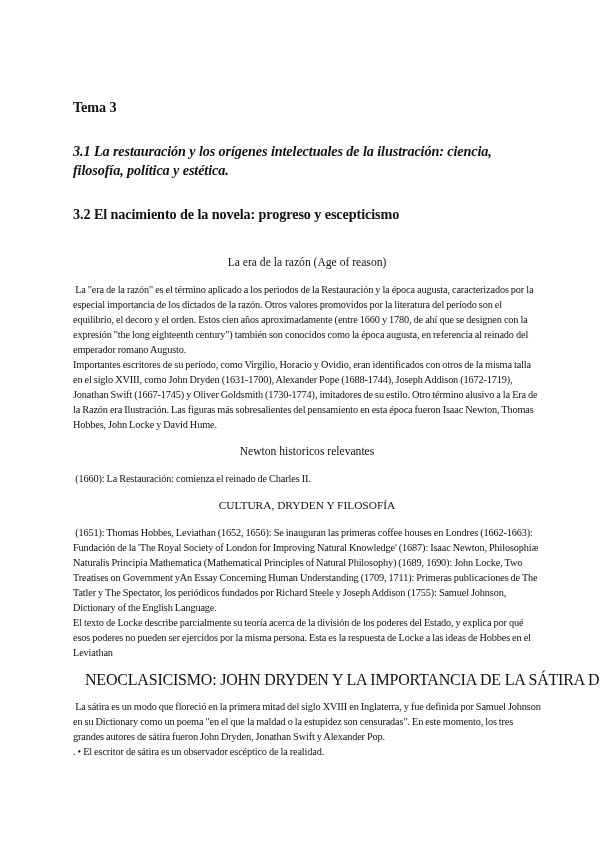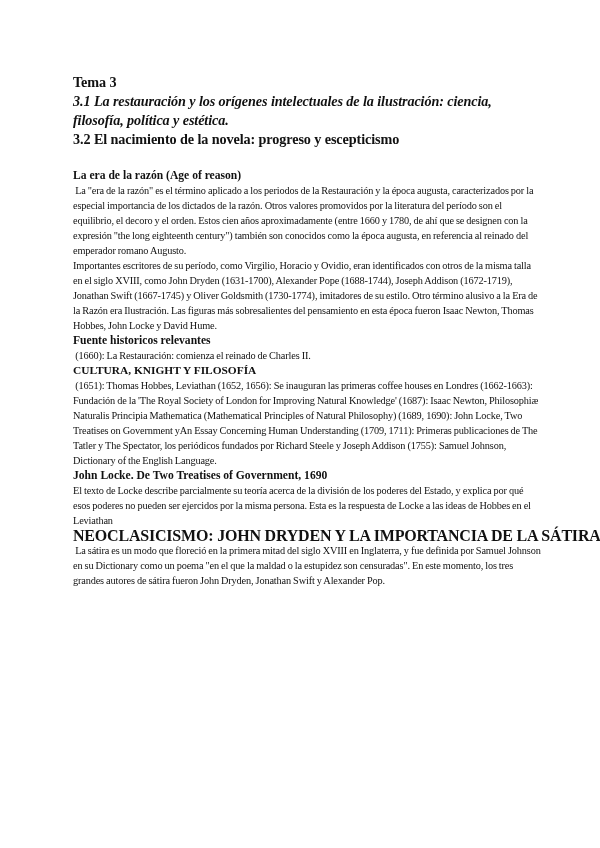--- a/index.html
+++ b/index.html
@@ -1,22 +1,22 @@
 <!DOCTYPE html>
 <html><head>
   <meta charset="utf-8">
   <style>
     html, body { margin: 0; padding: 0; background: #ffffff; }
     body { width: 600px; height: 848px; position: relative; overflow: hidden; font-family: "Liberation Serif", "DejaVu Serif", serif; color: #111; }
     .page { position: absolute; left: 73px; top: 73px; width: 468px; }
     .title-block { font-weight: bold; font-size: 14.2px; line-height: 19px; letter-spacing: -0.1px; }
-    .title-block div { white-space: nowrap; }
+    .title-block div { white-space: nowrap; margin-top: 25px; }
     .title-block .wrap { white-space: normal; font-style: italic; }
     .gap { height: 19px; }
-    h2.sec { font-size: 11.6px; font-weight: bold; margin: 0; line-height: 15px; }
+    h2.sec { font-size: 11.6px; font-weight: normal; margin: 12px; line-height: 15px; text-align: center; }
     h2.upper { font-size: 11.4px; }
     h2.caps-small { font-size: 16px; letter-spacing: -0.2px; white-space: nowrap; }
     p.body { font-size: 10.3px; line-height: 15px; margin: 0; letter-spacing: -0.15px; word-spacing: -0.3px; }
     p.indent::before { content: "\00a0"; }
   </style>
 </head>
 <body>
 
 <div class="page">
   <div class="title-block">
@@ -24,24 +24,24 @@
     <div class="wrap">3.1 La restauración y los orígenes intelectuales de la ilustración: ciencia, filosofía, política y estética.</div>
     <div>3.2 El nacimiento de la novela: progreso y escepticismo</div>
   </div>
 
   <div class="gap"></div>
 
   <h2 class="sec">La era de la razón (Age of reason)</h2>
   <p class="body indent">La "era de la razón" es el término aplicado a los periodos de la Restauración y la época augusta, caracterizados por la especial importancia de los dictados de la razón. Otros valores promovidos por la literatura del período son el equilibrio, el decoro y el orden. Estos cien años aproximadamente (entre 1660 y 1780, de ahí que se designen con la expresión "the long eighteenth century") también son conocidos como la época augusta, en referencia al reinado del emperador romano Augusto.</p>
   <p class="body">Importantes escritores de su período, como Virgilio, Horacio y Ovidio, eran identificados con otros de la misma talla en el siglo XVIII, como John Dryden (1631-1700), Alexander Pope (1688-1744), Joseph Addison (1672-1719), Jonathan Swift (1667-1745) y Oliver Goldsmith (1730-1774), imitadores de su estilo. Otro término alusivo a la Era de la Razón era Ilustración. Las figuras más sobresalientes del pensamiento en esta época fueron Isaac Newton, Thomas Hobbes, John Locke y David Hume.</p>
 
-  <h2 class="sec">Fuente historicos relevantes</h2>
+  <h2 class="sec">Newton historicos relevantes</h2>
   <p class="body indent">(1660): La Restauración: comienza el reinado de Charles II.</p>
 
-  <h2 class="sec upper">CULTURA, KNIGHT Y FILOSOFÍA</h2>
+  <h2 class="sec upper">CULTURA, DRYDEN Y FILOSOFÍA</h2>
   <p class="body indent">(1651): Thomas Hobbes, Leviathan (1652, 1656): Se inauguran las primeras coffee houses en Londres (1662-1663): Fundación de la 'The Royal Society of London for Improving Natural Knowledge' (1687): Isaac Newton, Philosophiæ Naturalis Principia Mathematica (Mathematical Principles of Natural Philosophy) (1689, 1690): John Locke, Two Treatises on Government yAn Essay Concerning Human Understanding (1709, 1711): Primeras publicaciones de The Tatler y The Spectator, los periódicos fundados por Richard Steele y Joseph Addison (1755): Samuel Johnson, Dictionary of the English Language.</p>
 
-  <h2 class="sec">John Locke. De Two Treatises of Government, 1690</h2>
   <p class="body">El texto de Locke describe parcialmente su teoría acerca de la división de los poderes del Estado, y explica por qué esos poderes no pueden ser ejercidos por la misma persona. Esta es la respuesta de Locke a las ideas de Hobbes en el Leviathan</p>
 
   <h2 class="sec caps-small">NEOCLASICISMO: JOHN DRYDEN Y LA IMPORTANCIA DE LA SÁTIRA DEFINICIÓN:</h2>
   <p class="body indent">La sátira es un modo que floreció en la primera mitad del siglo XVIII en Inglaterra, y fue definida por Samuel Johnson en su Dictionary como un poema "en el que la maldad o la estupidez son censuradas". En este momento, los tres grandes autores de sátira fueron John Dryden, Jonathan Swift y Alexander Pop.</p>
+  <p class="body">. • El escritor de sátira es un observador escéptico de la realidad.</p>
 </div>
 
 </body></html>

